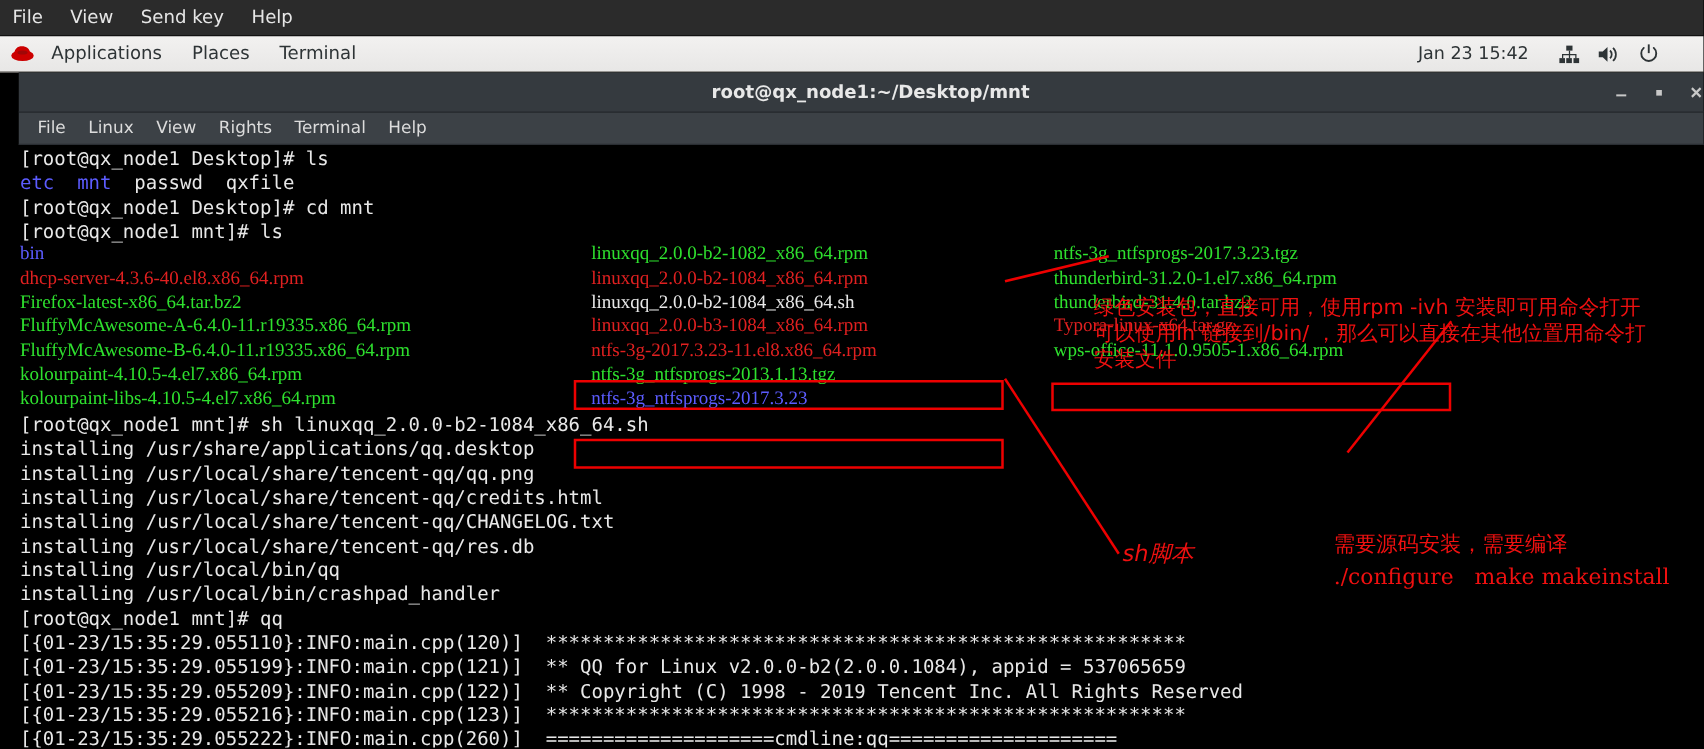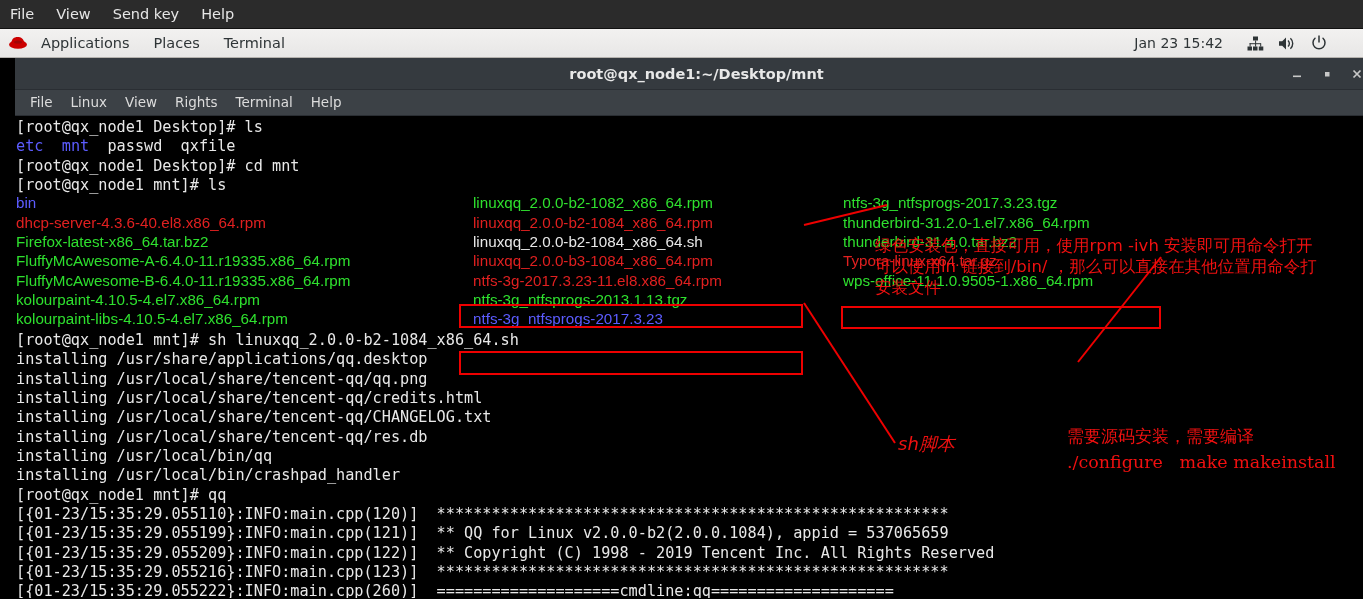--- a/index.html
+++ b/index.html
@@ -147,21 +147,21 @@
   .term-line { height: 19.35px; white-space: pre; }
   .c-white { color: #e8e8e8; }
   .c-green { color: #2ee02e; }
   .c-red   { color: #e02020; }
   .c-blue  { color: #5c5cff; }
 
   
   .ls-grid {
     position: absolute;
     white-space: pre;
-    font-family: Liberation Sans, sans-serif;
+    font-family: Liberation Serif, serif;
     font-size: 15.2px;
     line-height: 19.35px;
   }
 
   
   .anno-layer {
     position: absolute;
     left: 0; top: 0;
     width: 1363px; height: 482px;
     pointer-events: none;

